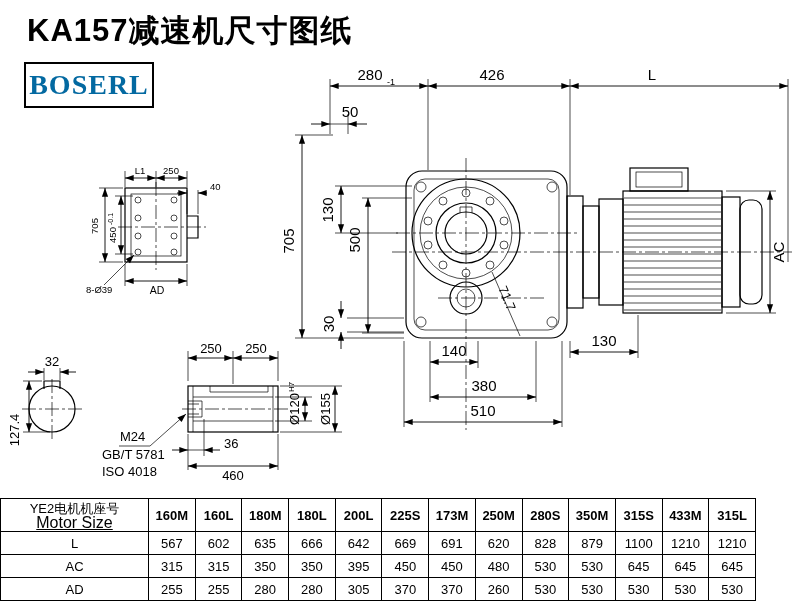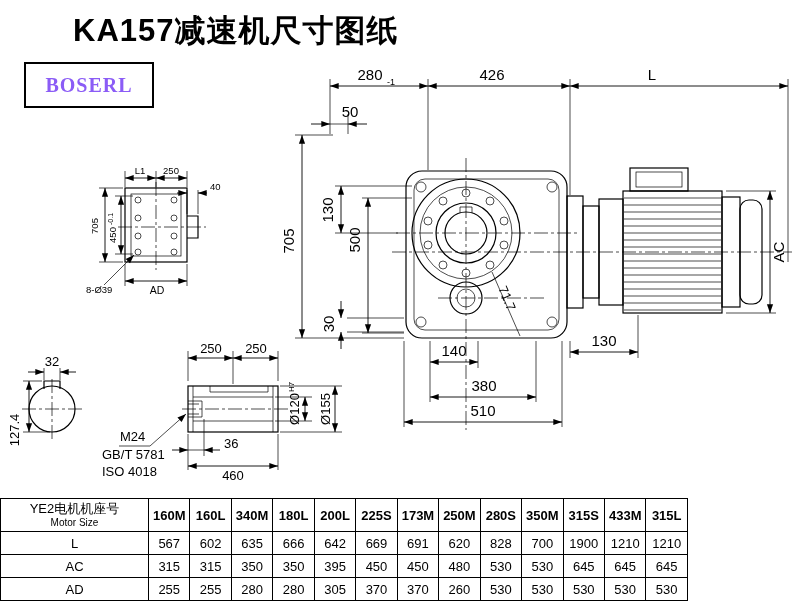--- a/index.html
+++ b/index.html
@@ -1,34 +1,34 @@
 <!DOCTYPE html>
 <html><head>
 <meta charset="utf-8">
 <style>
   * { margin:0; padding:0; box-sizing:border-box; }
   html,body { width:800px; height:601px; background:#fff; font-family:"Liberation Sans",sans-serif; position:relative; overflow:hidden; }
-  .title { position:absolute; left:27px; top:10px; font-size:31px; font-weight:bold; color:#000; letter-spacing:1px; white-space:nowrap;margin-left:46px; }
+  .title { position:absolute; left:27px; top:10px; font-size:31px; font-weight:bold; color:#000; letter-spacing:1px; white-space:nowrap; }
   .logo-box { position:absolute; left:24px; top:62px; width:130px; height:46px; border:2px solid #000; background:#fff; display:flex; align-items:center; justify-content:center; }
-  .logo-text { font-family:"Liberation Serif",serif; font-weight:bold; font-size:20px; color:#8b5cf6; letter-spacing:1px; }
+  .logo-text { font-family:"Liberation Serif",serif; font-weight:bold; font-size:28px; color:#0369a1; letter-spacing:1px; }
   svg.drawing { position:absolute; left:0; top:0; }
   .ln   { stroke:#000; stroke-width:1.2; fill:none; }
   .thin { stroke:#000; stroke-width:0.7; fill:none; }
   .dim  { stroke:#000; stroke-width:0.9; fill:none; }
   .cl   { stroke:#000; stroke-width:0.7; fill:none; stroke-dasharray:14 3 3 3; }
   svg text { fill:#000; font-family:"Liberation Sans",sans-serif; }
   .t15 { font-size:15px; } .t13 { font-size:13px; } .t10 { font-size:10.5px; }
   .t9  { font-size:9.5px; } .tol { font-size:9px; } .tol6 { font-size:7px; } .sup { font-size:8px; }
-  .size-table { position:absolute; left:0; top:498px; width:688px; border-collapse:collapse; table-layout:fixed; background:#fff;border-radius:10px; }
+  .size-table { position:absolute; left:0; top:498px; width:756px; border-collapse:collapse; table-layout:fixed; background:#fff;border-radius:10px; }
   .size-table th, .size-table td { border:1px solid #000; text-align:center; vertical-align:middle; font-size:13px; padding:0; color:#000; font-weight:400; }
   .size-table th.hdr { font-weight:700; }
   .size-table col.first { width:148px; }
   .size-table tr.header-row { height:33px; }
   .size-table tr.data-row { height:23px; }
-  .cn { font-size:13px; line-height:15px; } .en { font-size:10px; line-height:14px; }
+  .cn { font-size:13px; line-height:15px; } .en { font-size:16px; line-height:14px;text-decoration:underline; }
 </style>
 </head>
 <body>
 
 <div class="title">KA157减速机尺寸图纸</div>
 <div class="logo-box">
   <span class="logo-text">BOSERL</span>
 </div>
 
 <svg class="drawing" width="800" height="497" viewBox="0 0 800 497" xmlns="http://www.w3.org/2000/svg">
@@ -306,21 +306,21 @@
       <col>
     </colgroup>
   <tbody>
       <tr class="header-row">
     <th>
       <div class="cn">YE2电机机座号</div>
       <div class="en">Motor Size</div>
     </th>
     <th class="hdr">160M</th>
     <th class="hdr">160L</th>
-    <th class="hdr">340M</th>
+    <th class="hdr">180M</th>
     <th class="hdr">180L</th>
     <th class="hdr">200L</th>
     <th class="hdr">225S</th>
     <th class="hdr">173M</th>
     <th class="hdr">250M</th>
     <th class="hdr">280S</th>
     <th class="hdr">350M</th>
     <th class="hdr">315S</th>
     <th class="hdr">433M</th>
     <th class="hdr">315L</th>
@@ -329,22 +329,22 @@
     <td>L</td>
     <td>567</td>
     <td>602</td>
     <td>635</td>
     <td>666</td>
     <td>642</td>
     <td>669</td>
     <td>691</td>
     <td>620</td>
     <td>828</td>
-    <td>700</td>
-    <td>1900</td>
+    <td>879</td>
+    <td>1100</td>
     <td>1210</td>
     <td>1210</td>
   </tr>
   <tr class="data-row">
     <td>AC</td>
     <td>315</td>
     <td>315</td>
     <td>350</td>
     <td>350</td>
     <td>395</td>

